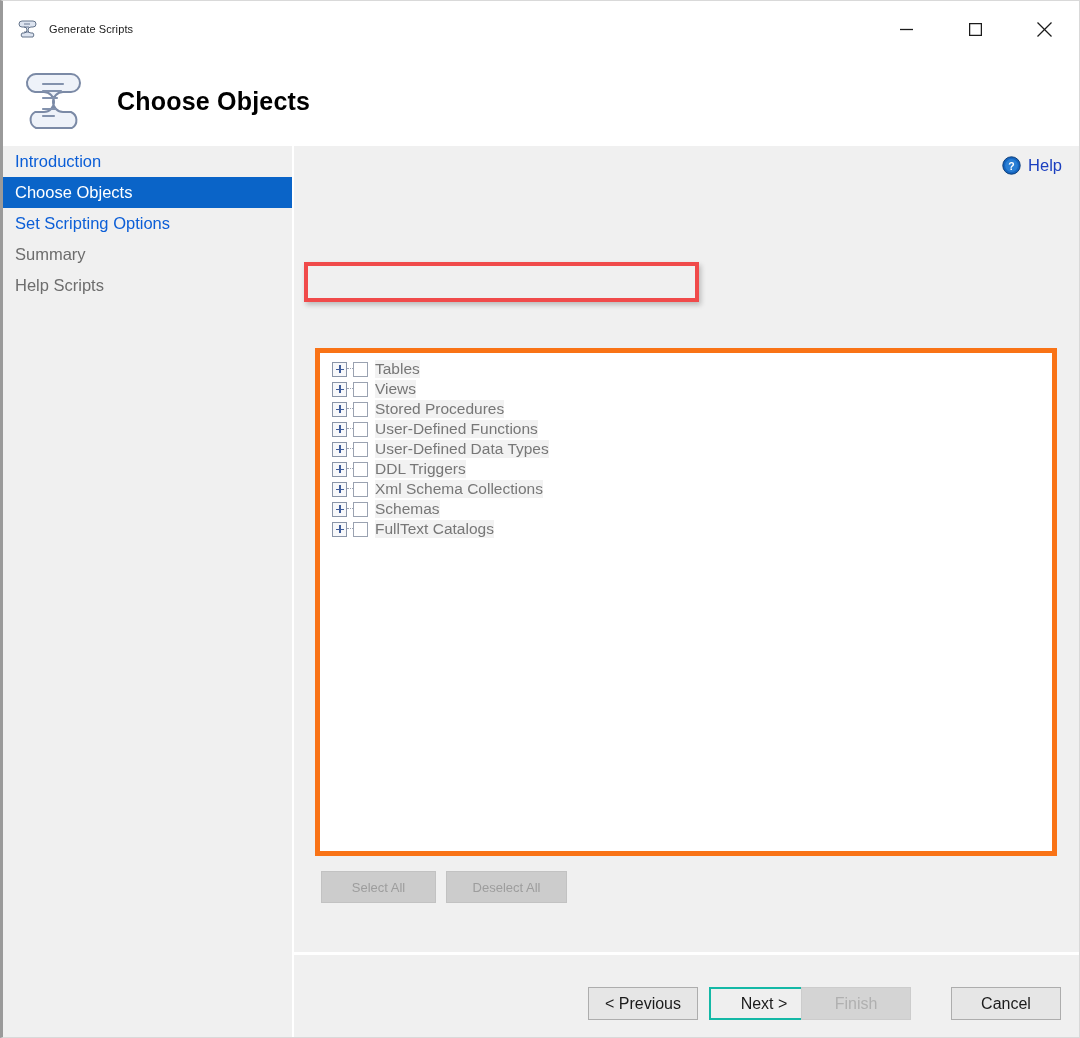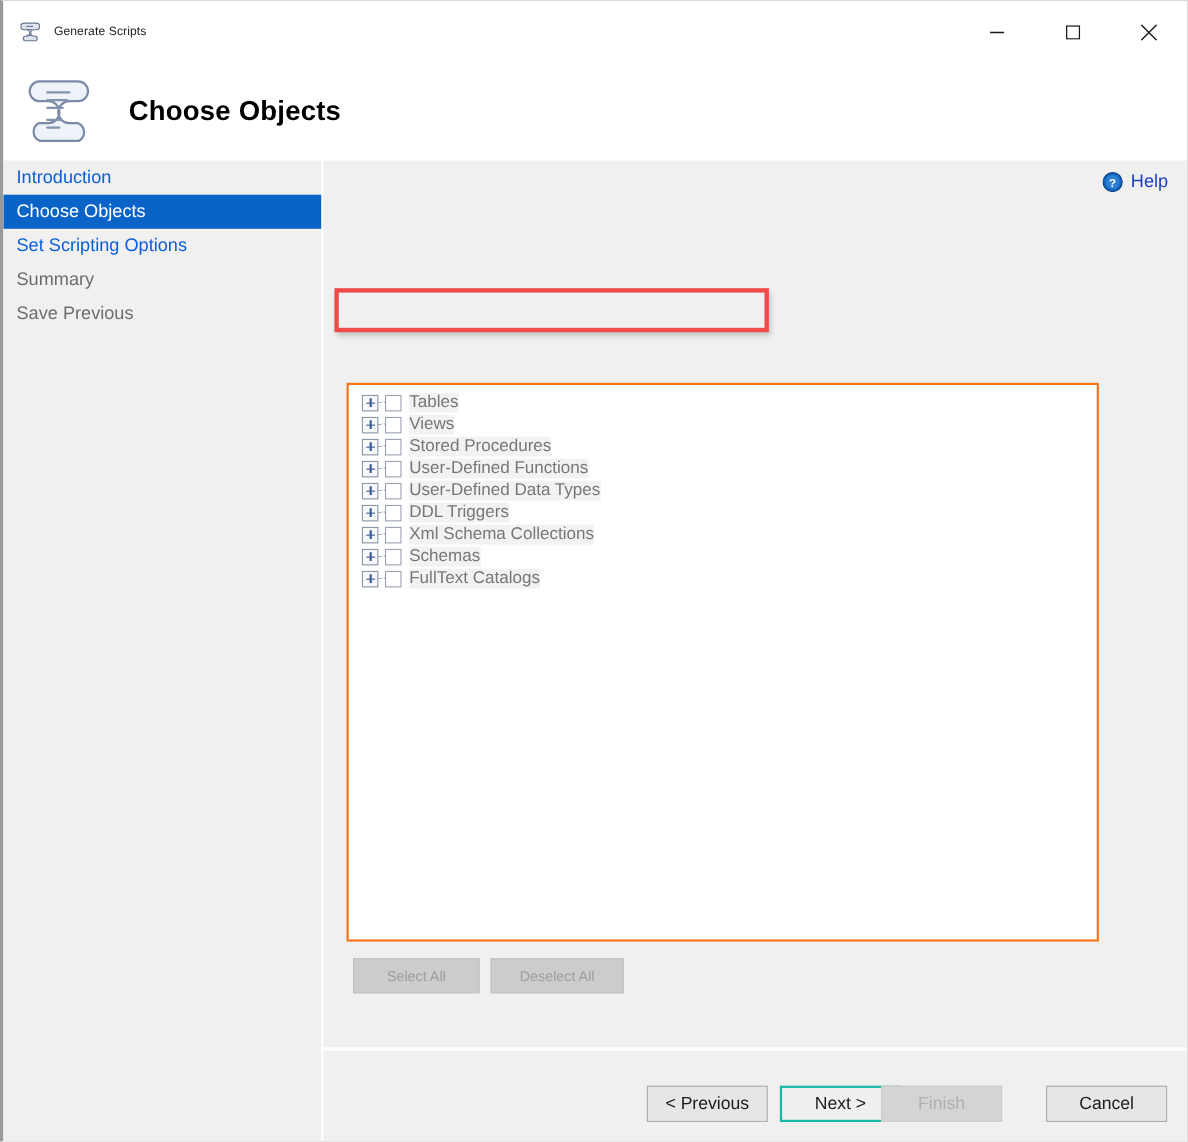--- a/index.html
+++ b/index.html
@@ -191,24 +191,24 @@
     border: 4px solid #f04a4a;
     box-sizing: border-box;
     box-shadow: 2px 3px 5px rgba(0,0,0,0.22);
     pointer-events: none;
   }
 
   
   #tree-panel {
     position: absolute;
     left: 21px; top: 202px;
-    width: 684px;
+    width: 742px;
     height: 508px;
     background: #ffffff;
-    border: 2px solid #f97316;
+    border: 5px solid #f97316;
     box-sizing: border-box;
     overflow: hidden;
     padding-top: 6px;
   }
   .tree-row {
     display: flex;
     align-items: center;
     height: 20px;
     padding-left: 12px;
     cursor: default;
@@ -346,21 +346,21 @@
       </svg>
     </span>
     <span id="header-title">Choose Objects</span>
   </div>
 
   <div id="sidebar">
     <div class="nav-item link">Introduction</div>
     <div class="nav-item active">Choose Objects</div>
     <div class="nav-item link">Set Scripting Options</div>
     <div class="nav-item disabled">Summary</div>
-    <div class="nav-item disabled">Save Previous</div>
+    <div class="nav-item disabled">Help Scripts</div>
   </div>
 
   <div id="content">
 
     <div id="help-row">
       <span id="help-icon">
         <svg viewBox="0 0 19 19" width="19" height="19">
           <circle cx="9.5" cy="9.5" r="8.7" fill="#1565c0" stroke="#0d3f7a" stroke-width="1"></circle>
           <circle cx="9.5" cy="9.5" r="6.4" fill="#2a7fd4"></circle>
           <text x="9.5" y="13.6" font-family="Liberation Sans, sans-serif" font-size="10.5" font-weight="bold" fill="#ffffff" text-anchor="middle">?</text>

